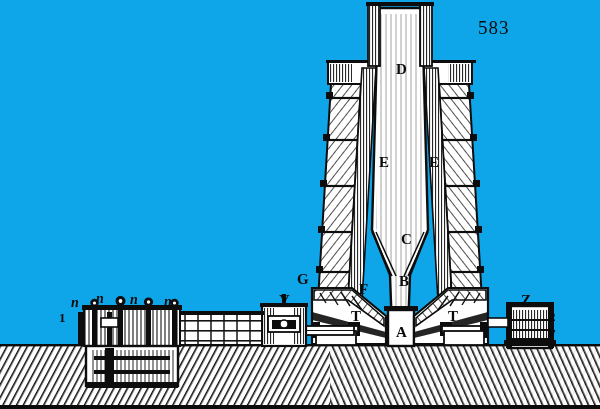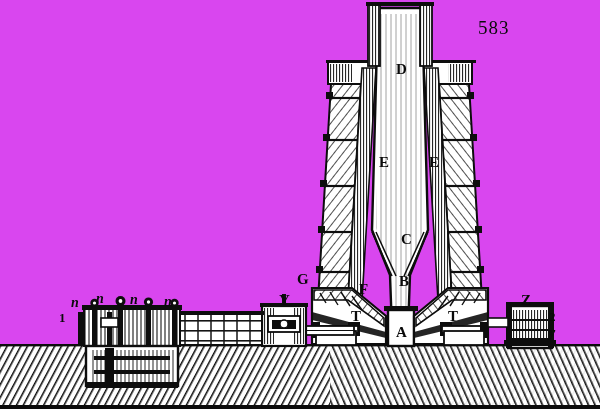--- a/index.html
+++ b/index.html
@@ -1,21 +1,21 @@
 <!DOCTYPE html>
 <html><head>
 <meta charset="utf-8">
 <title>Blast Furnace Engraving</title>
 <style>
   html,body{margin:0;padding:0;background:#ffffff;}
   body{
     font-family:"Liberation Serif", serif;
     width:600px;height:409px;overflow:hidden;position:relative;
   }
-  #plate{position:relative;width:600px;height:409px;background:#d946ef;text-align:right;}
+  #plate{position:relative;width:600px;height:409px;background:#0ea5e9;text-align:right;}
   #plate svg{position:absolute;left:0;top:0;}
   .lbl{
     position:absolute;
     font-family:"Liberation Serif", serif;
     font-weight:bold;
     color:#0a0a0a;
     line-height:1;
     white-space:nowrap;
     user-select:none;
   }

